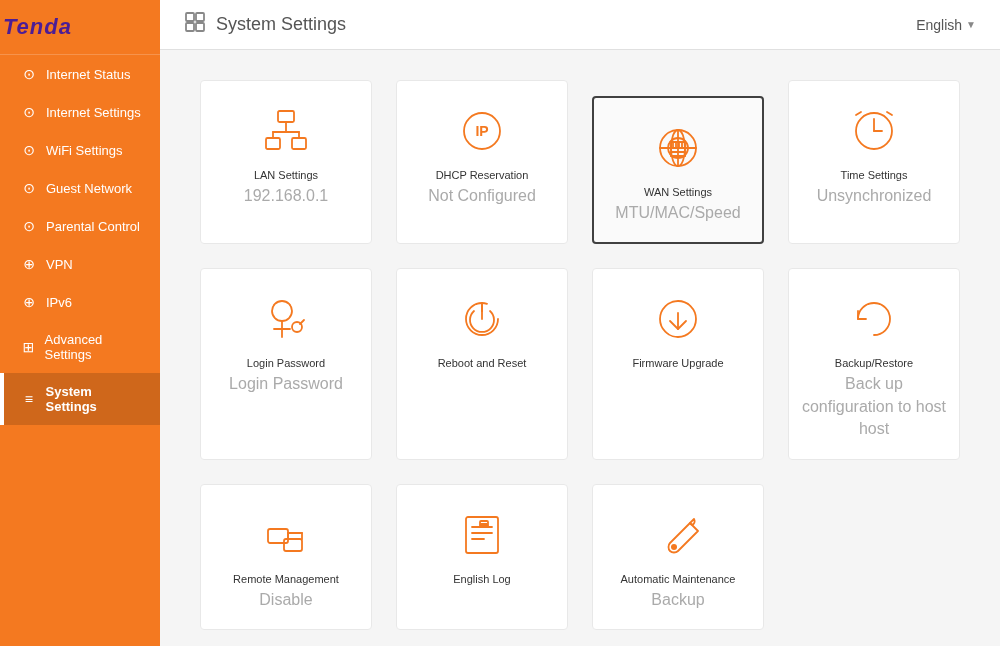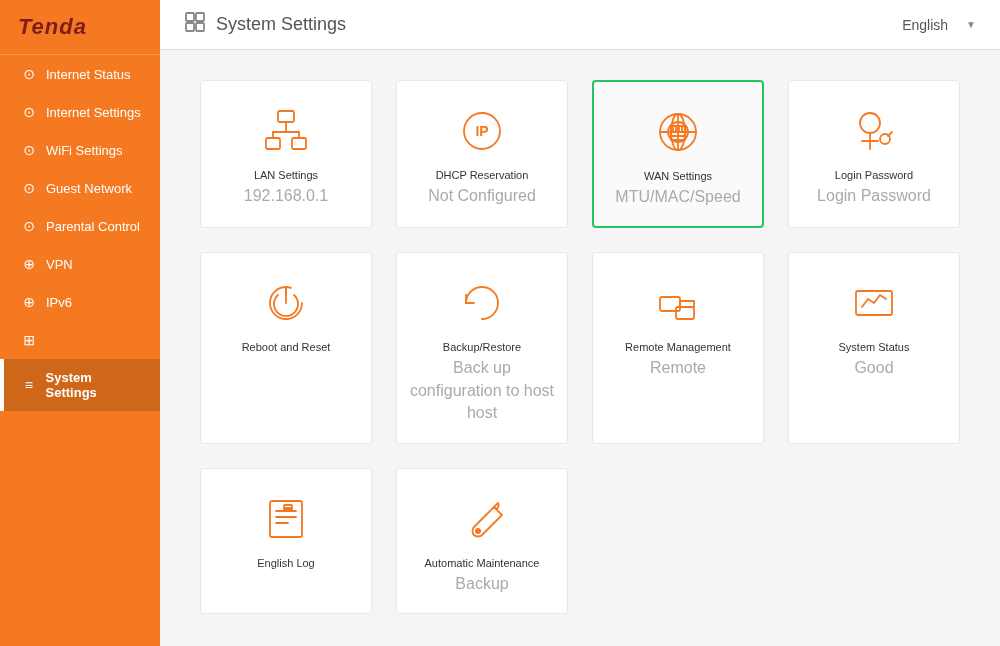--- a/index.html
+++ b/index.html
@@ -8,22 +8,22 @@
     
     #sidebar {
       width: 160px;
       background: #f47920;
       display: flex;
       flex-direction: column;
       flex-shrink: 0;
       height: 100%;
     }
     #logo {
-      padding: 14px 18px;
-      color: #7f1d1d;
+      padding: 14px 3px;
+      color: #4c1d95;
       font-size: 22px;
       font-weight: bold;
       font-style: italic;
       letter-spacing: 1px;
       border-bottom: 1px solid rgba(255,255,255,0.2);
     }
     .sidebar-item {
       display: flex;
       align-items: center;
       padding: 11px 16px;
@@ -63,21 +63,21 @@
       display: flex;
       align-items: center;
       gap: 10px;
       font-size: 18px;
       color: #555;
     }
     #header-title .title-icon { font-size: 20px; color: #888; }
     #lang-selector {
       display: flex;
       align-items: center;
-      gap: 18px;
+      gap: 4px;
       font-size: 14px;
       color: #555;
       cursor: pointer;
       justify-content: space-between;
     }
     #lang-selector .chevron { font-size: 10px; color: #888; }
 
     
     #content {
       flex: 1;
@@ -95,22 +95,23 @@
       border-radius: 4px;
       display: flex;
       flex-direction: column;
       align-items: center;
       padding: 22px 12px 18px;
       cursor: pointer;
       transition: box-shadow 0.2s;
       min-height: 140px;
     }
     .settings-card.active-card {
-      border: 2px solid #22c55e;
+      border: 2px solid #404040;
       background: #fafafa;
+      margin-top: 16px;
     }
     .card-icon {
       width: 56px;
       height: 56px;
       margin-bottom: 10px;
       display: flex;
       align-items: center;
       justify-content: center;
     }
     .card-icon svg {
@@ -165,20 +166,21 @@
   <div class="sidebar-item">
     <span class="sidebar-icon">⊕</span>
     <span>VPN</span>
   </div>
   <div class="sidebar-item">
     <span class="sidebar-icon">⊕</span>
     <span>IPv6</span>
   </div>
   <div class="sidebar-item">
     <span class="sidebar-icon">⊞</span>
+    <span>Advanced Settings</span>
   </div>
   <div class="sidebar-item active">
     <span class="sidebar-icon">≡</span>
     <span>System Settings</span>
   </div>
 </div>
 
 <div id="main">
 
   <div id="header">
@@ -245,20 +247,33 @@
             <line x1="30" y1="20" x2="30" y2="26"></line>
             <line x1="19" y1="30" x2="19" y2="34"></line>
             <line x1="33" y1="30" x2="33" y2="34"></line>
             <line x1="19" y1="34" x2="33" y2="34"></line>
           </svg>
         </div>
         <div class="card-title">WAN Settings</div>
         <div class="card-subtitle">MTU/MAC/Speed</div>
       </div>
 
+      <div class="settings-card">
+        <div class="card-icon">
+          <svg viewBox="0 0 52 52">
+            <circle cx="26" cy="26" r="18"></circle>
+            <line x1="26" y1="14" x2="26" y2="26"></line>
+            <line x1="26" y1="26" x2="34" y2="26"></line>
+            <line x1="8" y1="10" x2="13" y2="7"></line>
+            <line x1="44" y1="10" x2="39" y2="7"></line>
+          </svg>
+        </div>
+        <div class="card-title">Time Settings</div>
+        <div class="card-subtitle">Unsynchronized</div>
+      </div>
 
       <div class="settings-card">
         <div class="card-icon">
           <svg viewBox="0 0 52 52">
             <circle cx="22" cy="18" r="10"></circle>
             <line x1="22" y1="28" x2="22" y2="44"></line>
             <line x1="14" y1="36" x2="30" y2="36"></line>
             <circle cx="37" cy="34" r="5"></circle>
             <line x1="40" y1="31" x2="44" y2="27"></line>
           </svg>
@@ -275,20 +290,31 @@
             <line x1="26" y1="10" x2="26" y2="18"></line>
 
             <path d="M26 14 L26 26"></path>
             <path d="M18 18 A12 12 0 1 0 34 18"></path>
           </svg>
         </div>
         <div class="card-title">Reboot and Reset</div>
         <div class="card-subtitle"></div>
       </div>
 
+      <div class="settings-card">
+        <div class="card-icon">
+          <svg viewBox="0 0 52 52">
+            <circle cx="26" cy="26" r="18"></circle>
+            <line x1="26" y1="36" x2="26" y2="20"></line>
+            <polyline points="18,28 26,36 34,28"></polyline>
+          </svg>
+        </div>
+        <div class="card-title">Firmware Upgrade</div>
+        <div class="card-subtitle"></div>
+      </div>
 
       <div class="settings-card">
         <div class="card-icon">
           <svg viewBox="0 0 52 52">
             <path d="M10 26 A16 16 0 1 1 26 42"></path>
             <polyline points="10,18 10,26 18,26"></polyline>
           </svg>
         </div>
         <div class="card-title">Backup/Restore</div>
         <div class="card-subtitle">Back up configuration to host host</div>
@@ -298,33 +324,23 @@
         <div class="card-icon">
           <svg viewBox="0 0 52 52">
             <rect x="8" y="20" width="20" height="14" rx="2"></rect>
             <rect x="24" y="30" width="18" height="12" rx="2"></rect>
             <line x1="28" y1="30" x2="28" y2="24"></line>
             <line x1="28" y1="24" x2="42" y2="24"></line>
             <line x1="42" y1="24" x2="42" y2="30"></line>
           </svg>
         </div>
         <div class="card-title">Remote Management</div>
-        <div class="card-subtitle">Remote</div>
-      </div>
-
-      <div class="settings-card">
-        <div class="card-icon">
-          <svg viewBox="0 0 52 52">
-            <rect x="8" y="14" width="36" height="24" rx="2"></rect>
-            <polyline points="14,30 20,22 26,26 32,18 38,22"></polyline>
-          </svg>
-        </div>
-        <div class="card-title">System Status</div>
-        <div class="card-subtitle">Good</div>
-      </div>
+        <div class="card-subtitle">Disable</div>
+      </div>
+
 
       <div class="settings-card">
         <div class="card-icon">
           <svg viewBox="0 0 52 52">
             <rect x="10" y="8" width="32" height="36" rx="2"></rect>
             <line x1="16" y1="18" x2="36" y2="18"></line>
             <line x1="16" y1="24" x2="36" y2="24"></line>
             <line x1="16" y1="30" x2="28" y2="30"></line>
             <rect x="24" y="14" width="8" height="4" rx="1" fill="#f47920" stroke="none"></rect>
             <rect x="24" y="12" width="8" height="6" rx="1"></rect>

